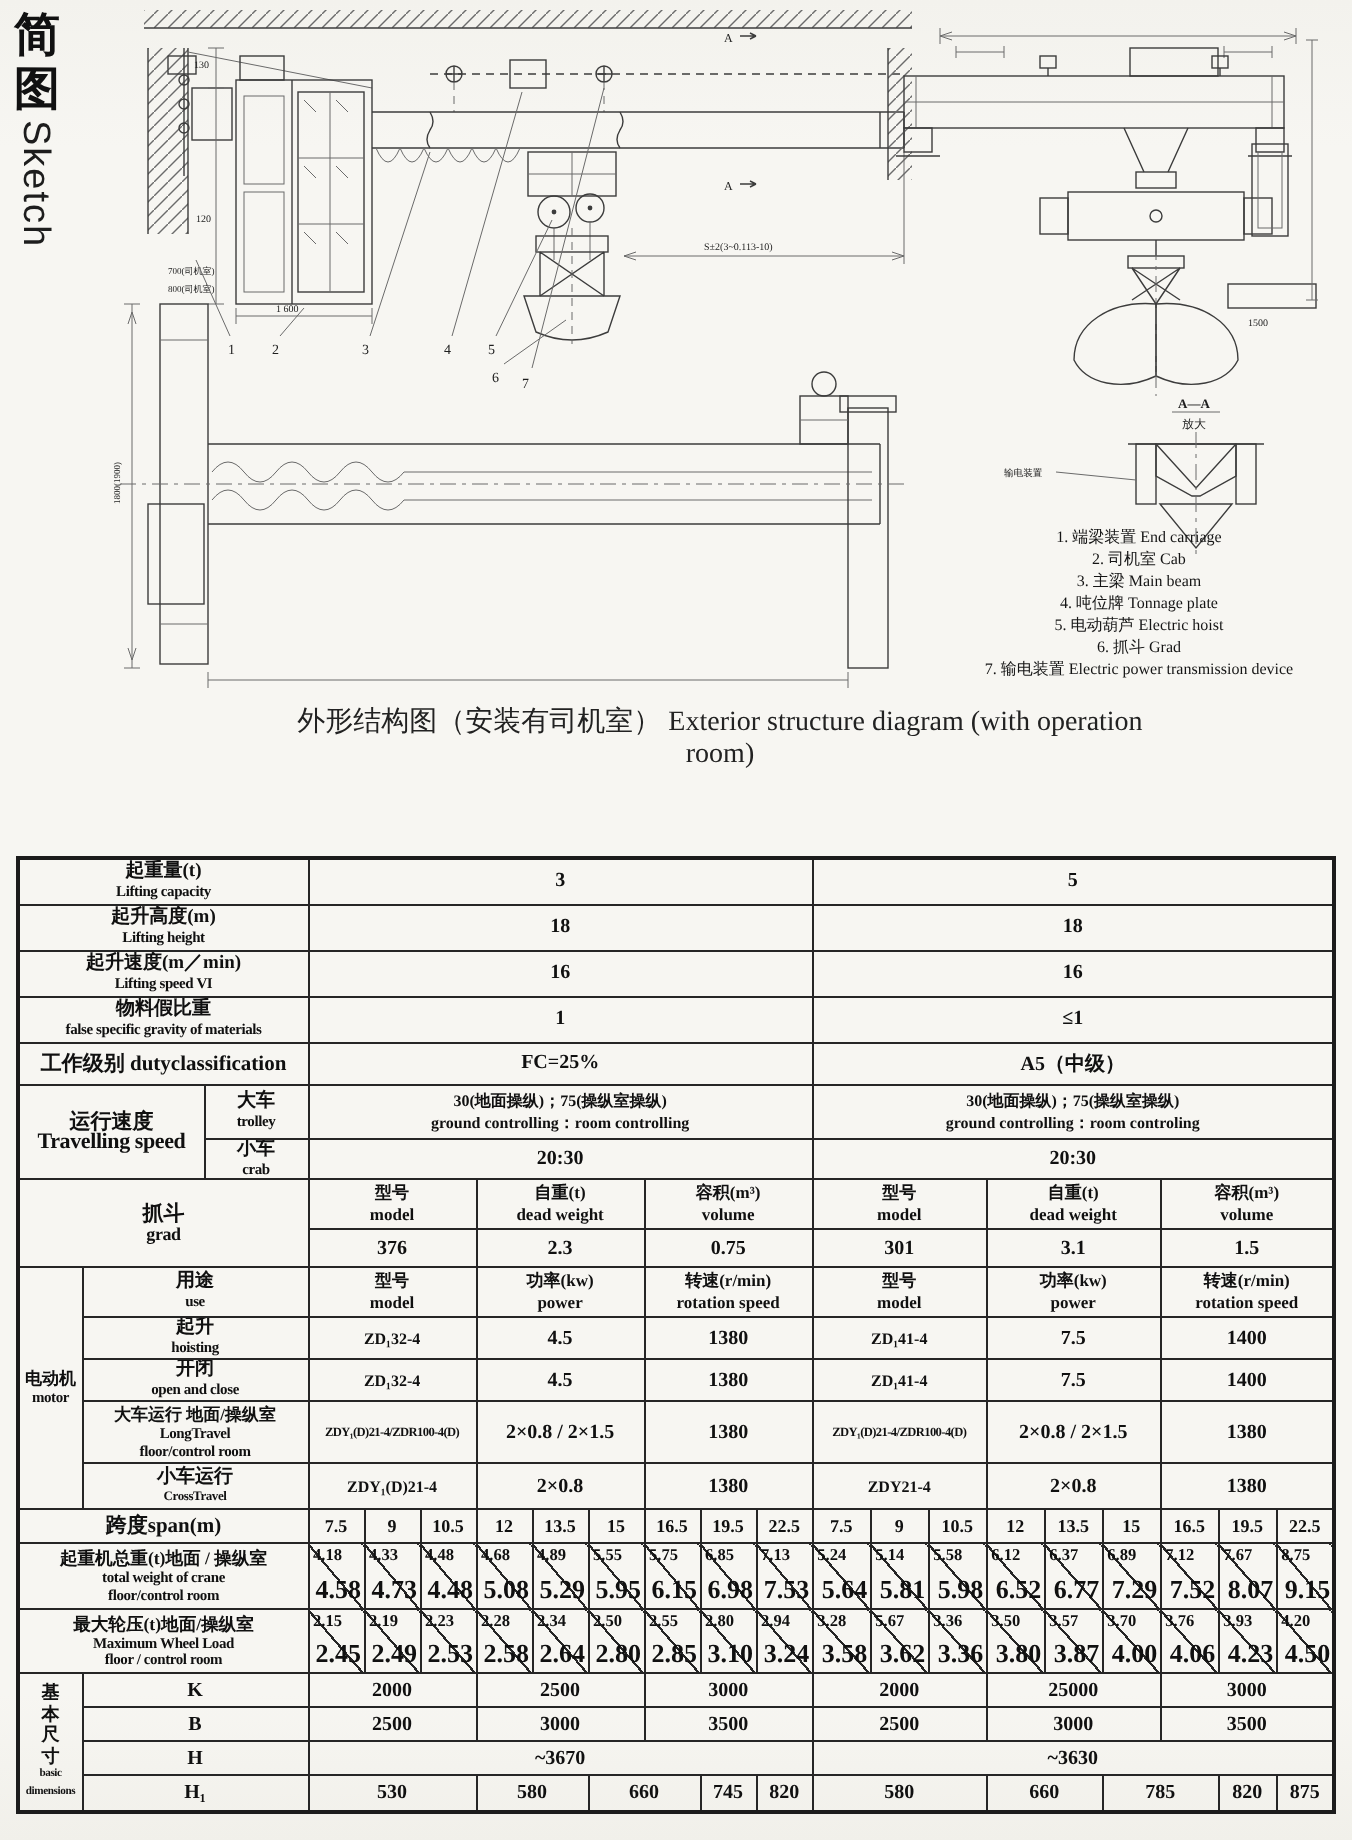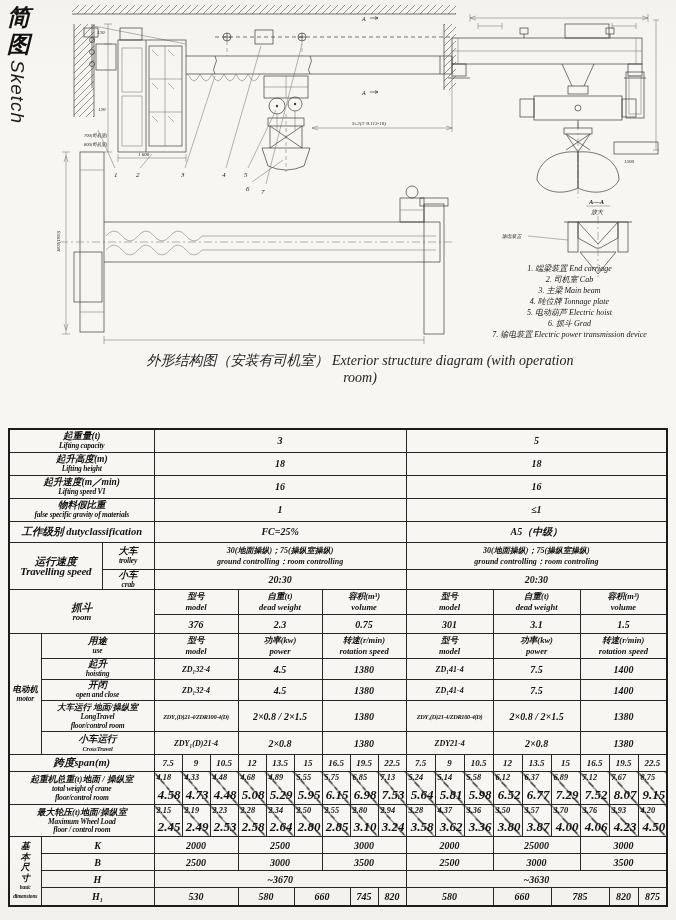--- a/index.html
+++ b/index.html
@@ -1,21 +1,21 @@
 <!DOCTYPE html>
 <html><head>
 <meta charset="utf-8">
 <style>
   html,body{margin:0;padding:0;}
   body{
     width:676px;height:920px;overflow:hidden;position:relative;
     background:#f4f3ee;color:#1b1b1b;
     font-family:"Liberation Serif","DejaVu Serif",serif;
   }
-  .page{position:absolute;inset:0;background:linear-gradient(180deg,#f3f2ed 0%,#f7f6f2 8%,#f7f6f2 92%,#f1f0ea 100%);font-style:italic;}
+  .page{position:absolute;inset:0;background:linear-gradient(180deg,#f3f2ed 0%,#f7f6f2 8%,#f7f6f2 92%,#f1f0ea 100%);}
   
   .sketch{position:absolute;left:0;top:0;width:676px;height:375px;}
   .title-zh{position:absolute;left:5px;top:4px;width:27px;text-align:center;
     font-weight:bold;font-size:23px;line-height:27px;color:#111;}
   .title-en{position:absolute;left:28px;top:60px;transform:rotate(90deg);transform-origin:0 0;
     font-family:"Liberation Sans",sans-serif;font-size:19px;color:#1d1d1d;letter-spacing:1px;white-space:nowrap;}
   svg{position:absolute;left:0;top:0;}
   svg .ln{stroke:#3c3c3c;stroke-width:0.7;fill:none;}
   svg .lt{stroke:#6a6a6a;stroke-width:0.5;fill:none;}
   svg .dash{stroke-dasharray:4,3;}
@@ -311,21 +311,21 @@
         <div class="zh">小车</div>
         <div class="en">crab</div>
       </th>
       <td colspan="9" class="v">20:30</td>
       <td colspan="9" class="v">20:30</td>
     </tr>
 
     <tr style="height:25px">
       <th colspan="3" rowspan="2">
         <div class="zh" style="font-size:10.5px">抓斗</div>
-        <div class="en" style="font-size:9px">room</div>
+        <div class="en" style="font-size:9px">grad</div>
       </th>
       <th colspan="3" class="pre"><div class="zh pre" style="font-size:8.5px">型号
 model</div></th>
       <th colspan="3">
             <div class="zh pre" style="font-size:8.5px">自重(t)
 dead weight</div>
           </th>
       <th colspan="3">
             <div class="zh pre" style="font-size:8.5px">容积(m³)
 volume</div>
@@ -578,21 +578,21 @@
           </td>
           <td class="diag">
             <span class="dt">2.94</span>
             <span class="db">3.24</span>
           </td>
           <td class="diag">
             <span class="dt">3.28</span>
             <span class="db">3.58</span>
           </td>
           <td class="diag">
-            <span class="dt">4.37</span>
+            <span class="dt">5.67</span>
             <span class="db">3.62</span>
           </td>
           <td class="diag">
             <span class="dt">3.36</span>
             <span class="db">3.36</span>
           </td>
           <td class="diag">
             <span class="dt">3.50</span>
             <span class="db">3.80</span>
           </td>

